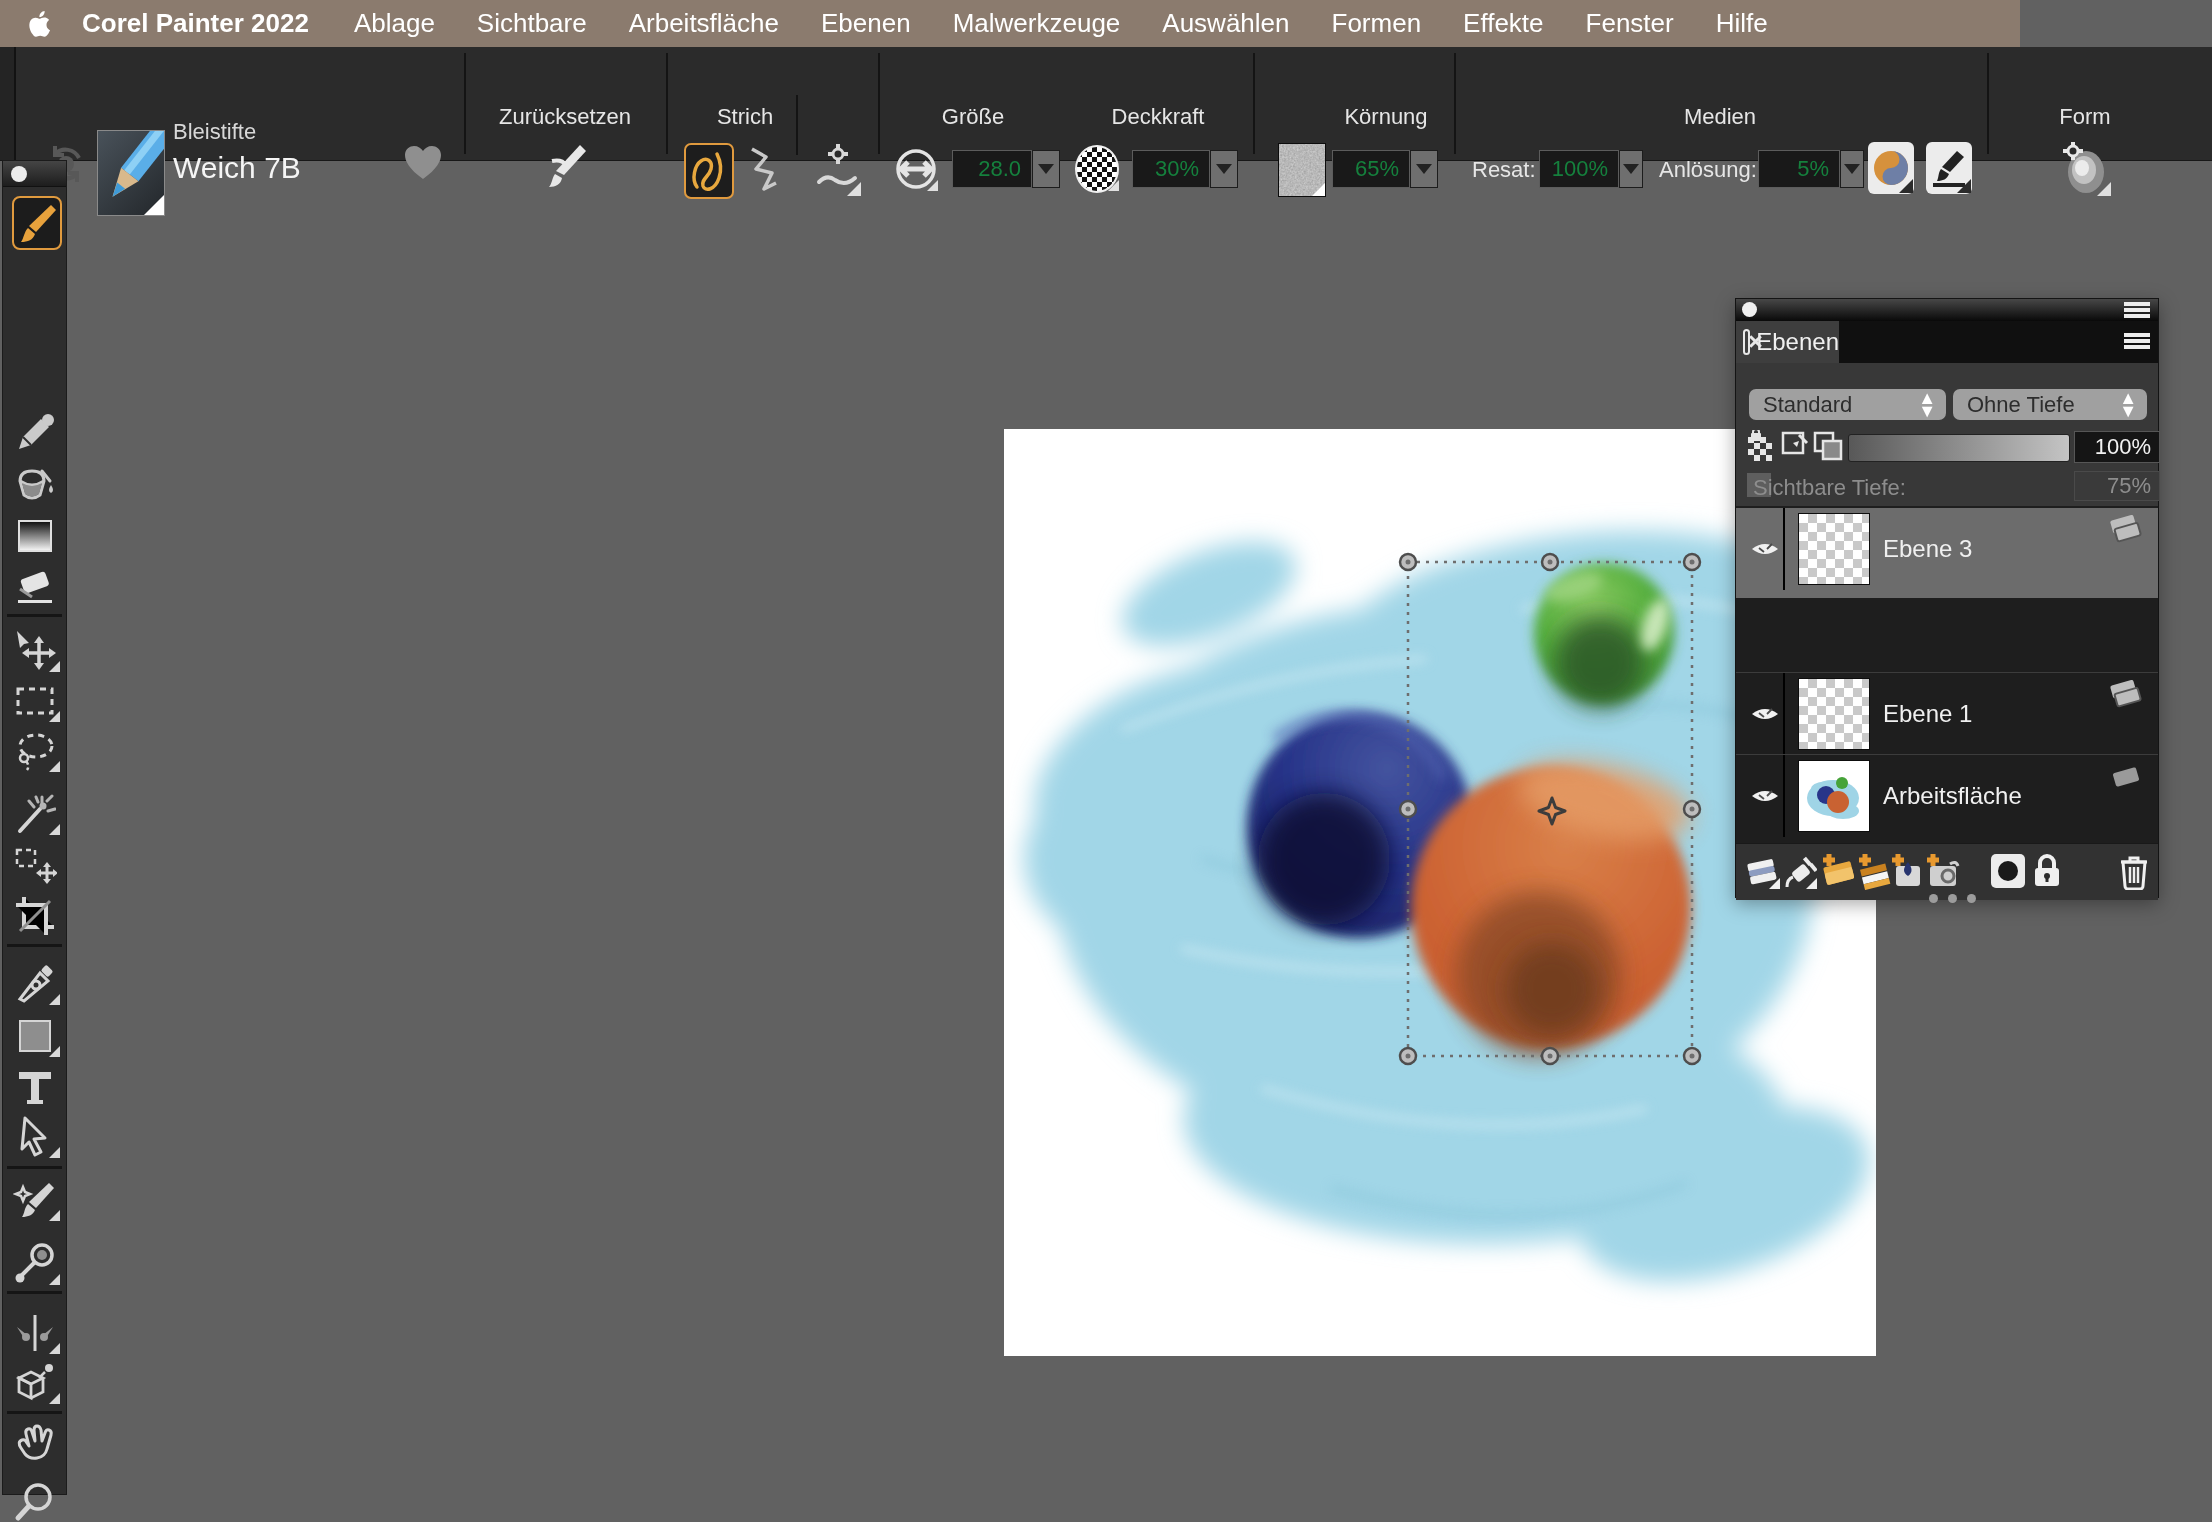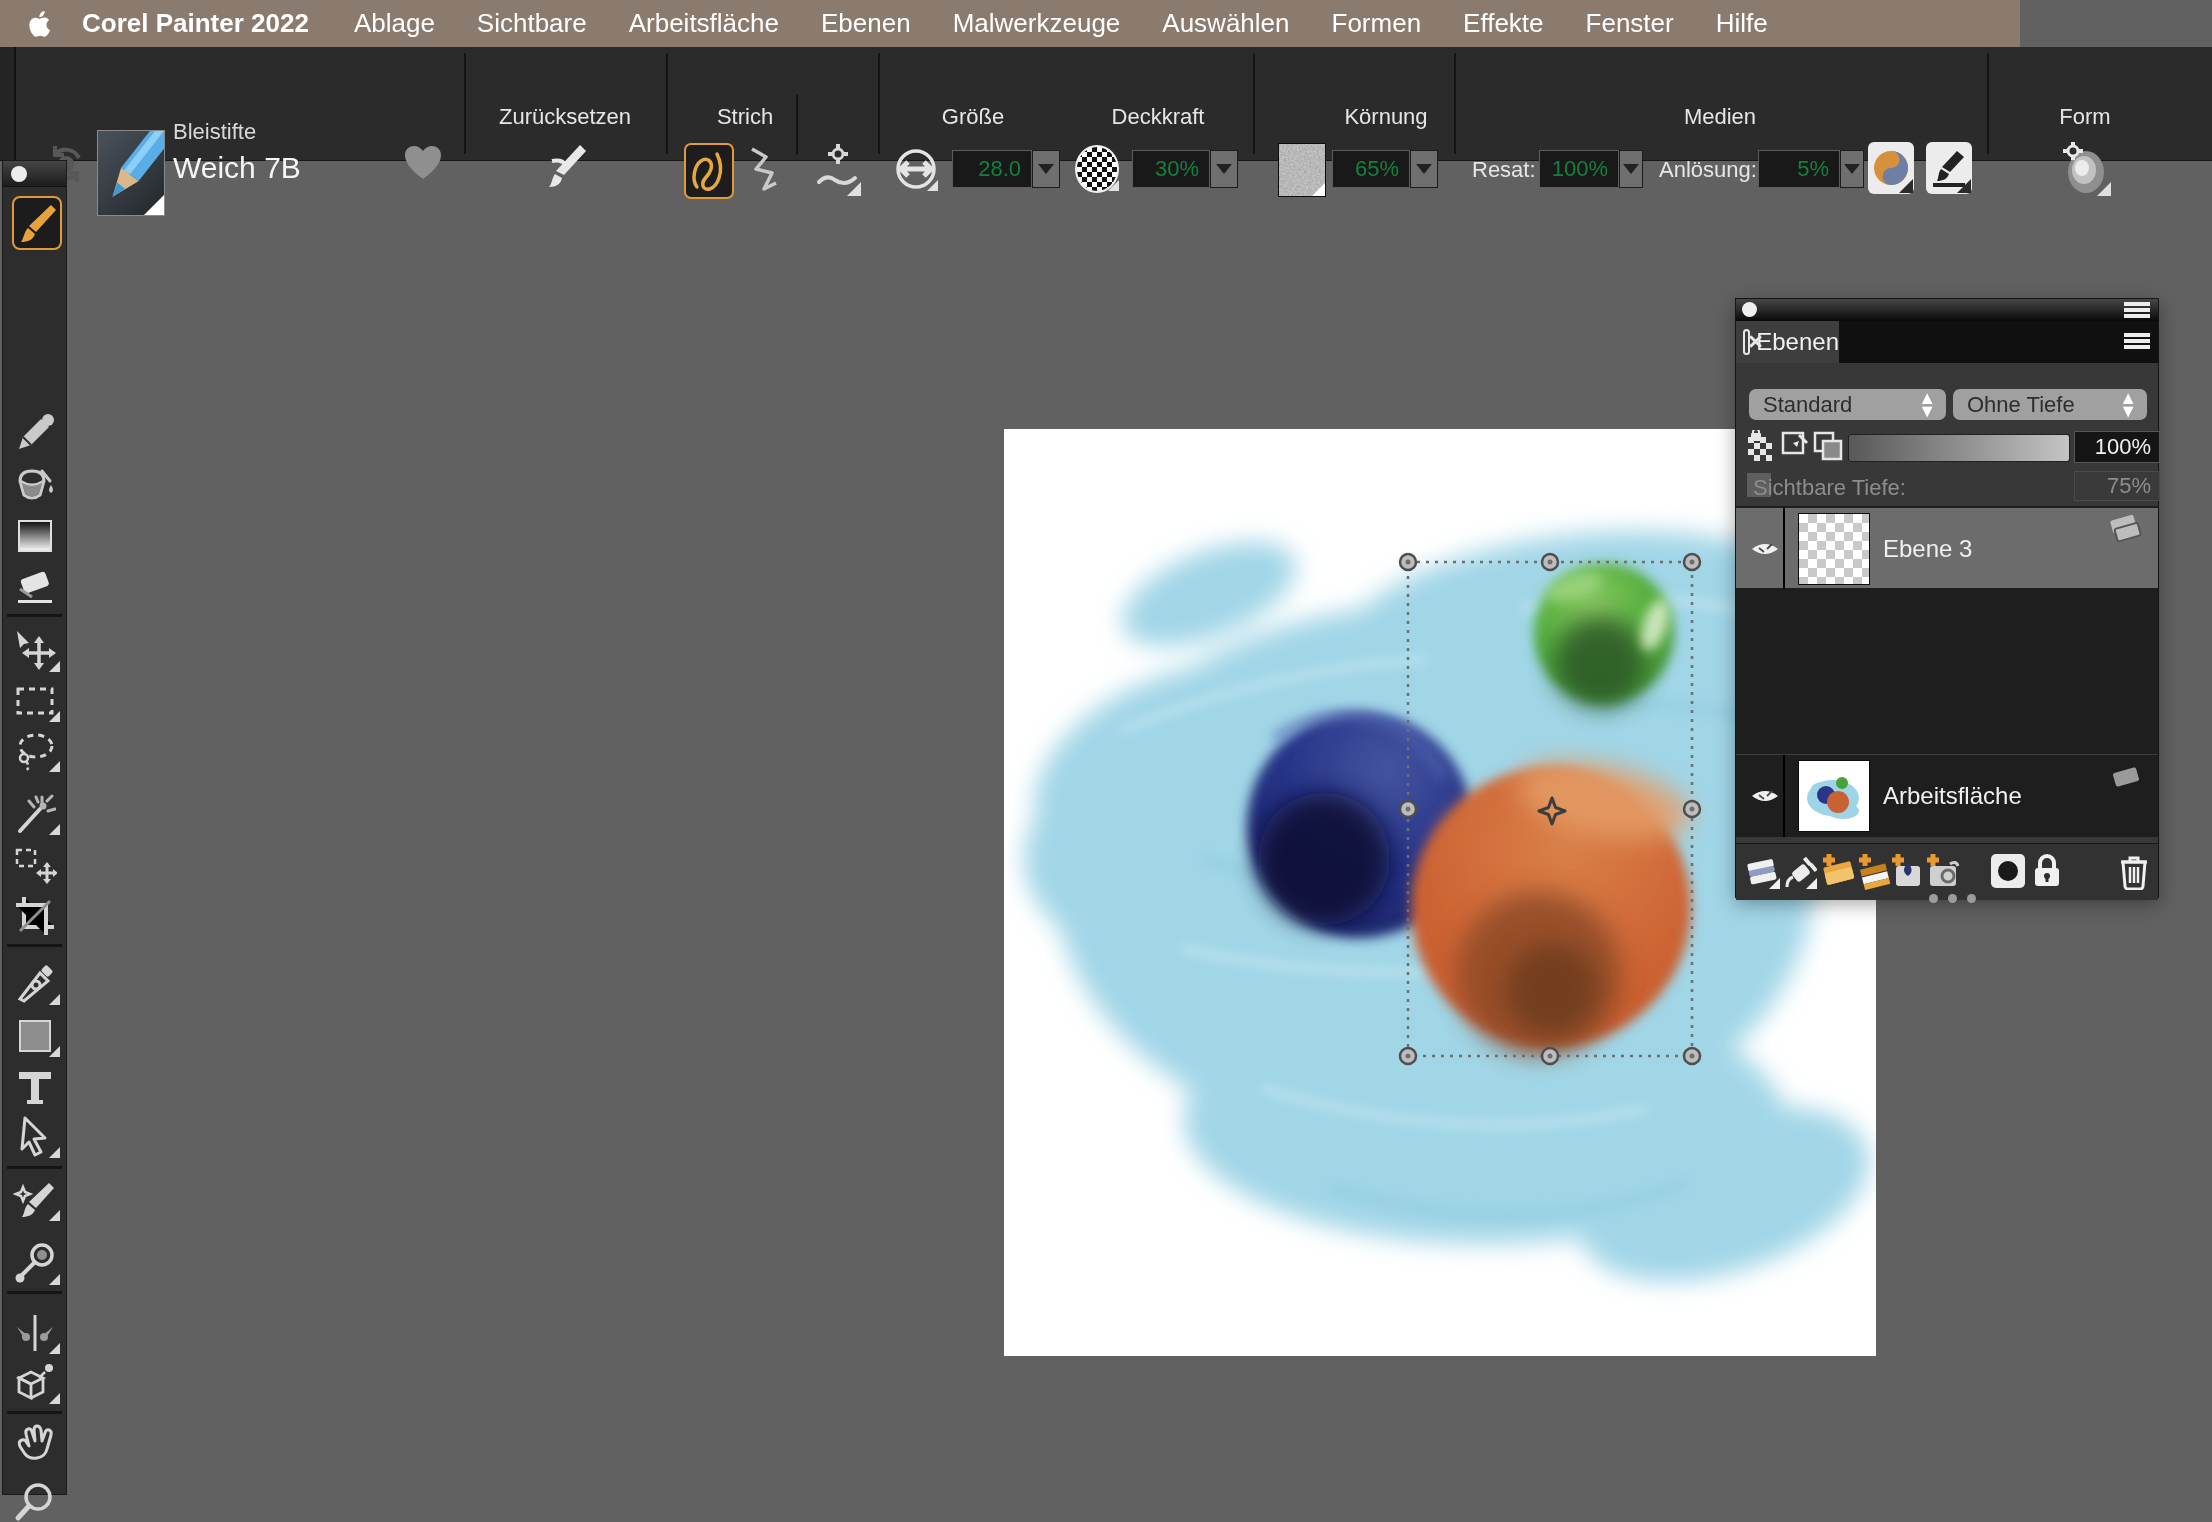--- a/index.html
+++ b/index.html
@@ -45,21 +45,21 @@
   #lp-tab{position:absolute;left:0;top:0;height:42px;width:103px;background:#3e3e3e;display:flex;align-items:center;color:#f0f0f0;font-size:24px;}
   #lp-tab .xbox{width:22px;height:22px;border:2px solid #e8e8e8;border-radius:4px;margin:0 6px 0 7px;position:relative;}
   #lp-tab .xbox:before,#lp-tab .xbox:after{content:"";position:absolute;left:3px;top:9px;width:15px;height:3px;background:#e8e8e8;}
   #lp-tab .xbox:before{transform:rotate(45deg);} #lp-tab .xbox:after{transform:rotate(-45deg);}
   .pill{position:absolute;top:90px;height:31px;background:#a0a0a0;border-radius:7px;color:#2d2d2d;font-size:22px;
     display:flex;align-items:center;padding-left:14px;box-sizing:border-box;}
   .pill .ud{margin-left:auto;margin-right:10px;color:#fff;font-size:18px;line-height:13px;text-align:center;}
   .lp-valbox{position:absolute;height:32px;width:86px;background:#151515;border:1px solid #565656;color:#f2f2f2;font-size:22px;
     display:flex;align-items:center;justify-content:flex-end;padding-right:8px;box-sizing:border-box;}
   #lp-list{position:absolute;left:0;top:207px;width:100%;height:331px;background:#1e1e1e;}
-  .lrow{position:absolute;left:0;width:100%;height:80px;background:#1e1e1e;border-top:1px solid #3c3c3c;}
+  .lrow{position:absolute;left:0;width:100%;height:90px;background:#1e1e1e;border-top:1px solid #3c3c3c;}
   .lrow.sel{background:#6c6c6c;}
   .lrow .eye{position:absolute;left:14px;top:31px;}
   .lrow .vline{position:absolute;left:47px;top:0;width:2px;height:82px;background:#000;}
   .lrow .thumb{position:absolute;left:62px;top:5px;width:72px;height:72px;background:#fff;border:1px solid #0d0d0d;box-sizing:border-box;}
   .lrow .thumb.checker{background:conic-gradient(#c9c9c9 25%,#fff 0 50%,#c9c9c9 0 75%,#fff 0) 0 0/18px 18px;}
   .lrow .lname{position:absolute;left:147px;top:27px;font-size:24px;color:#f0f0f0;}
   .lrow .badge{position:absolute;right:14px;top:6px;}
   #lp-bottom{position:absolute;left:0;top:544px;width:100%;height:56px;background:#323232;border-top:1px solid #191919;}
   
   svg{display:block;}
@@ -638,20 +638,39 @@
       <div class="lrow sel" style="top:2px;border-top:none;">
         <span class="eye">
           <svg width="30" height="20" viewBox="0 0 30 20">
               <path d="M2 10 Q15 0 28 10 Q15 20 2 10z" fill="#f0f0f0"></path>
               <path d="M9 9 l5 4 M17 10 l5 -5" stroke="#4a4a4a" stroke-width="1.8" fill="none"></path>
             </svg>
         </span>
         <span class="vline"></span>
         <span class="thumb checker"></span>
         <span class="lname">Ebene 3</span>
+        <span class="badge">
+          <svg width="36" height="32" viewBox="0 0 36 32">
+              <g transform="rotate(-16 18 16)">
+                <rect x="5" y="3" width="24" height="13" rx="2" fill="#bdbdbd"></rect>
+                <rect x="7" y="12" width="24" height="13" rx="2" fill="#bdbdbd" stroke="#555" stroke-width="2"></rect>
+              </g>
+            </svg>
+        </span>
+      </div>
+      <div class="lrow" style="top:166px;">
+        <span class="eye">
+          <svg width="30" height="20" viewBox="0 0 30 20">
+              <path d="M2 10 Q15 0 28 10 Q15 20 2 10z" fill="#f0f0f0"></path>
+              <path d="M9 9 l5 4 M17 10 l5 -5" stroke="#4a4a4a" stroke-width="1.8" fill="none"></path>
+            </svg>
+        </span>
+        <span class="vline"></span>
+        <span class="thumb checker"></span>
+        <span class="lname">Ebene 1</span>
         <span class="badge">
           <svg width="36" height="32" viewBox="0 0 36 32">
               <g transform="rotate(-16 18 16)">
                 <rect x="5" y="3" width="24" height="13" rx="2" fill="#bdbdbd"></rect>
                 <rect x="7" y="12" width="24" height="13" rx="2" fill="#bdbdbd" stroke="#555" stroke-width="2"></rect>
               </g>
             </svg>
         </span>
       </div>
       <div class="lrow" style="top:248px;">

